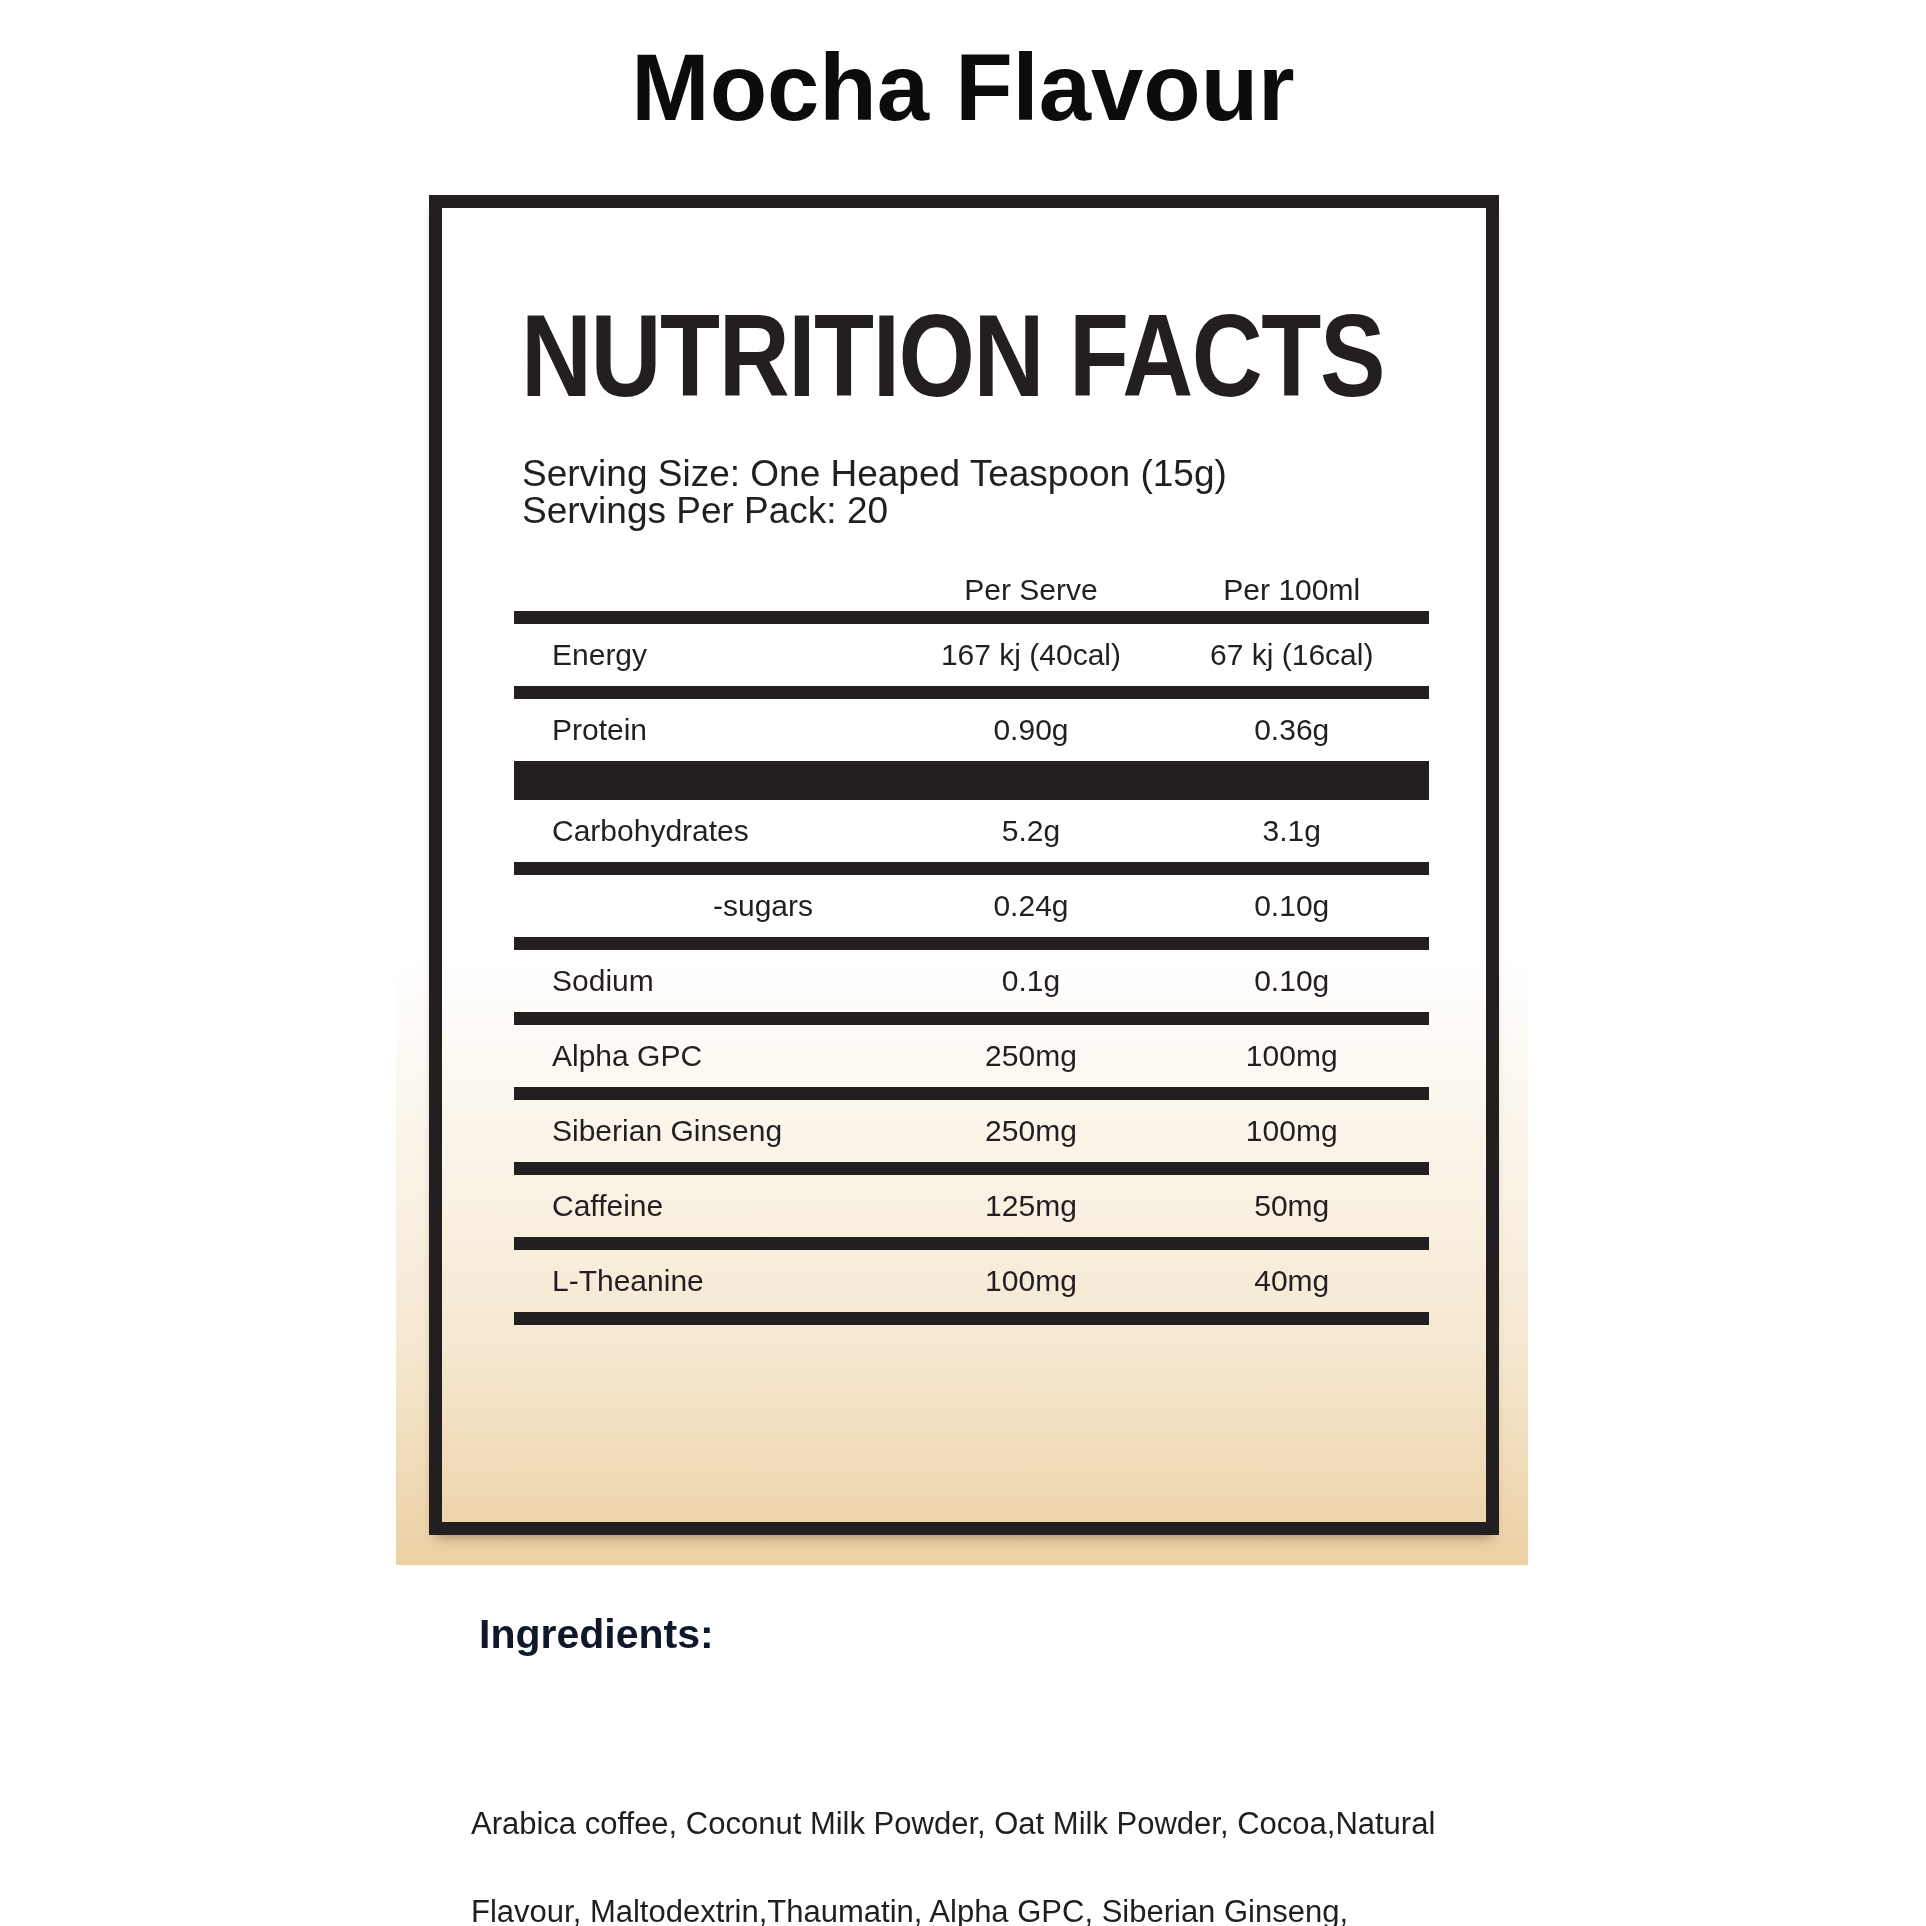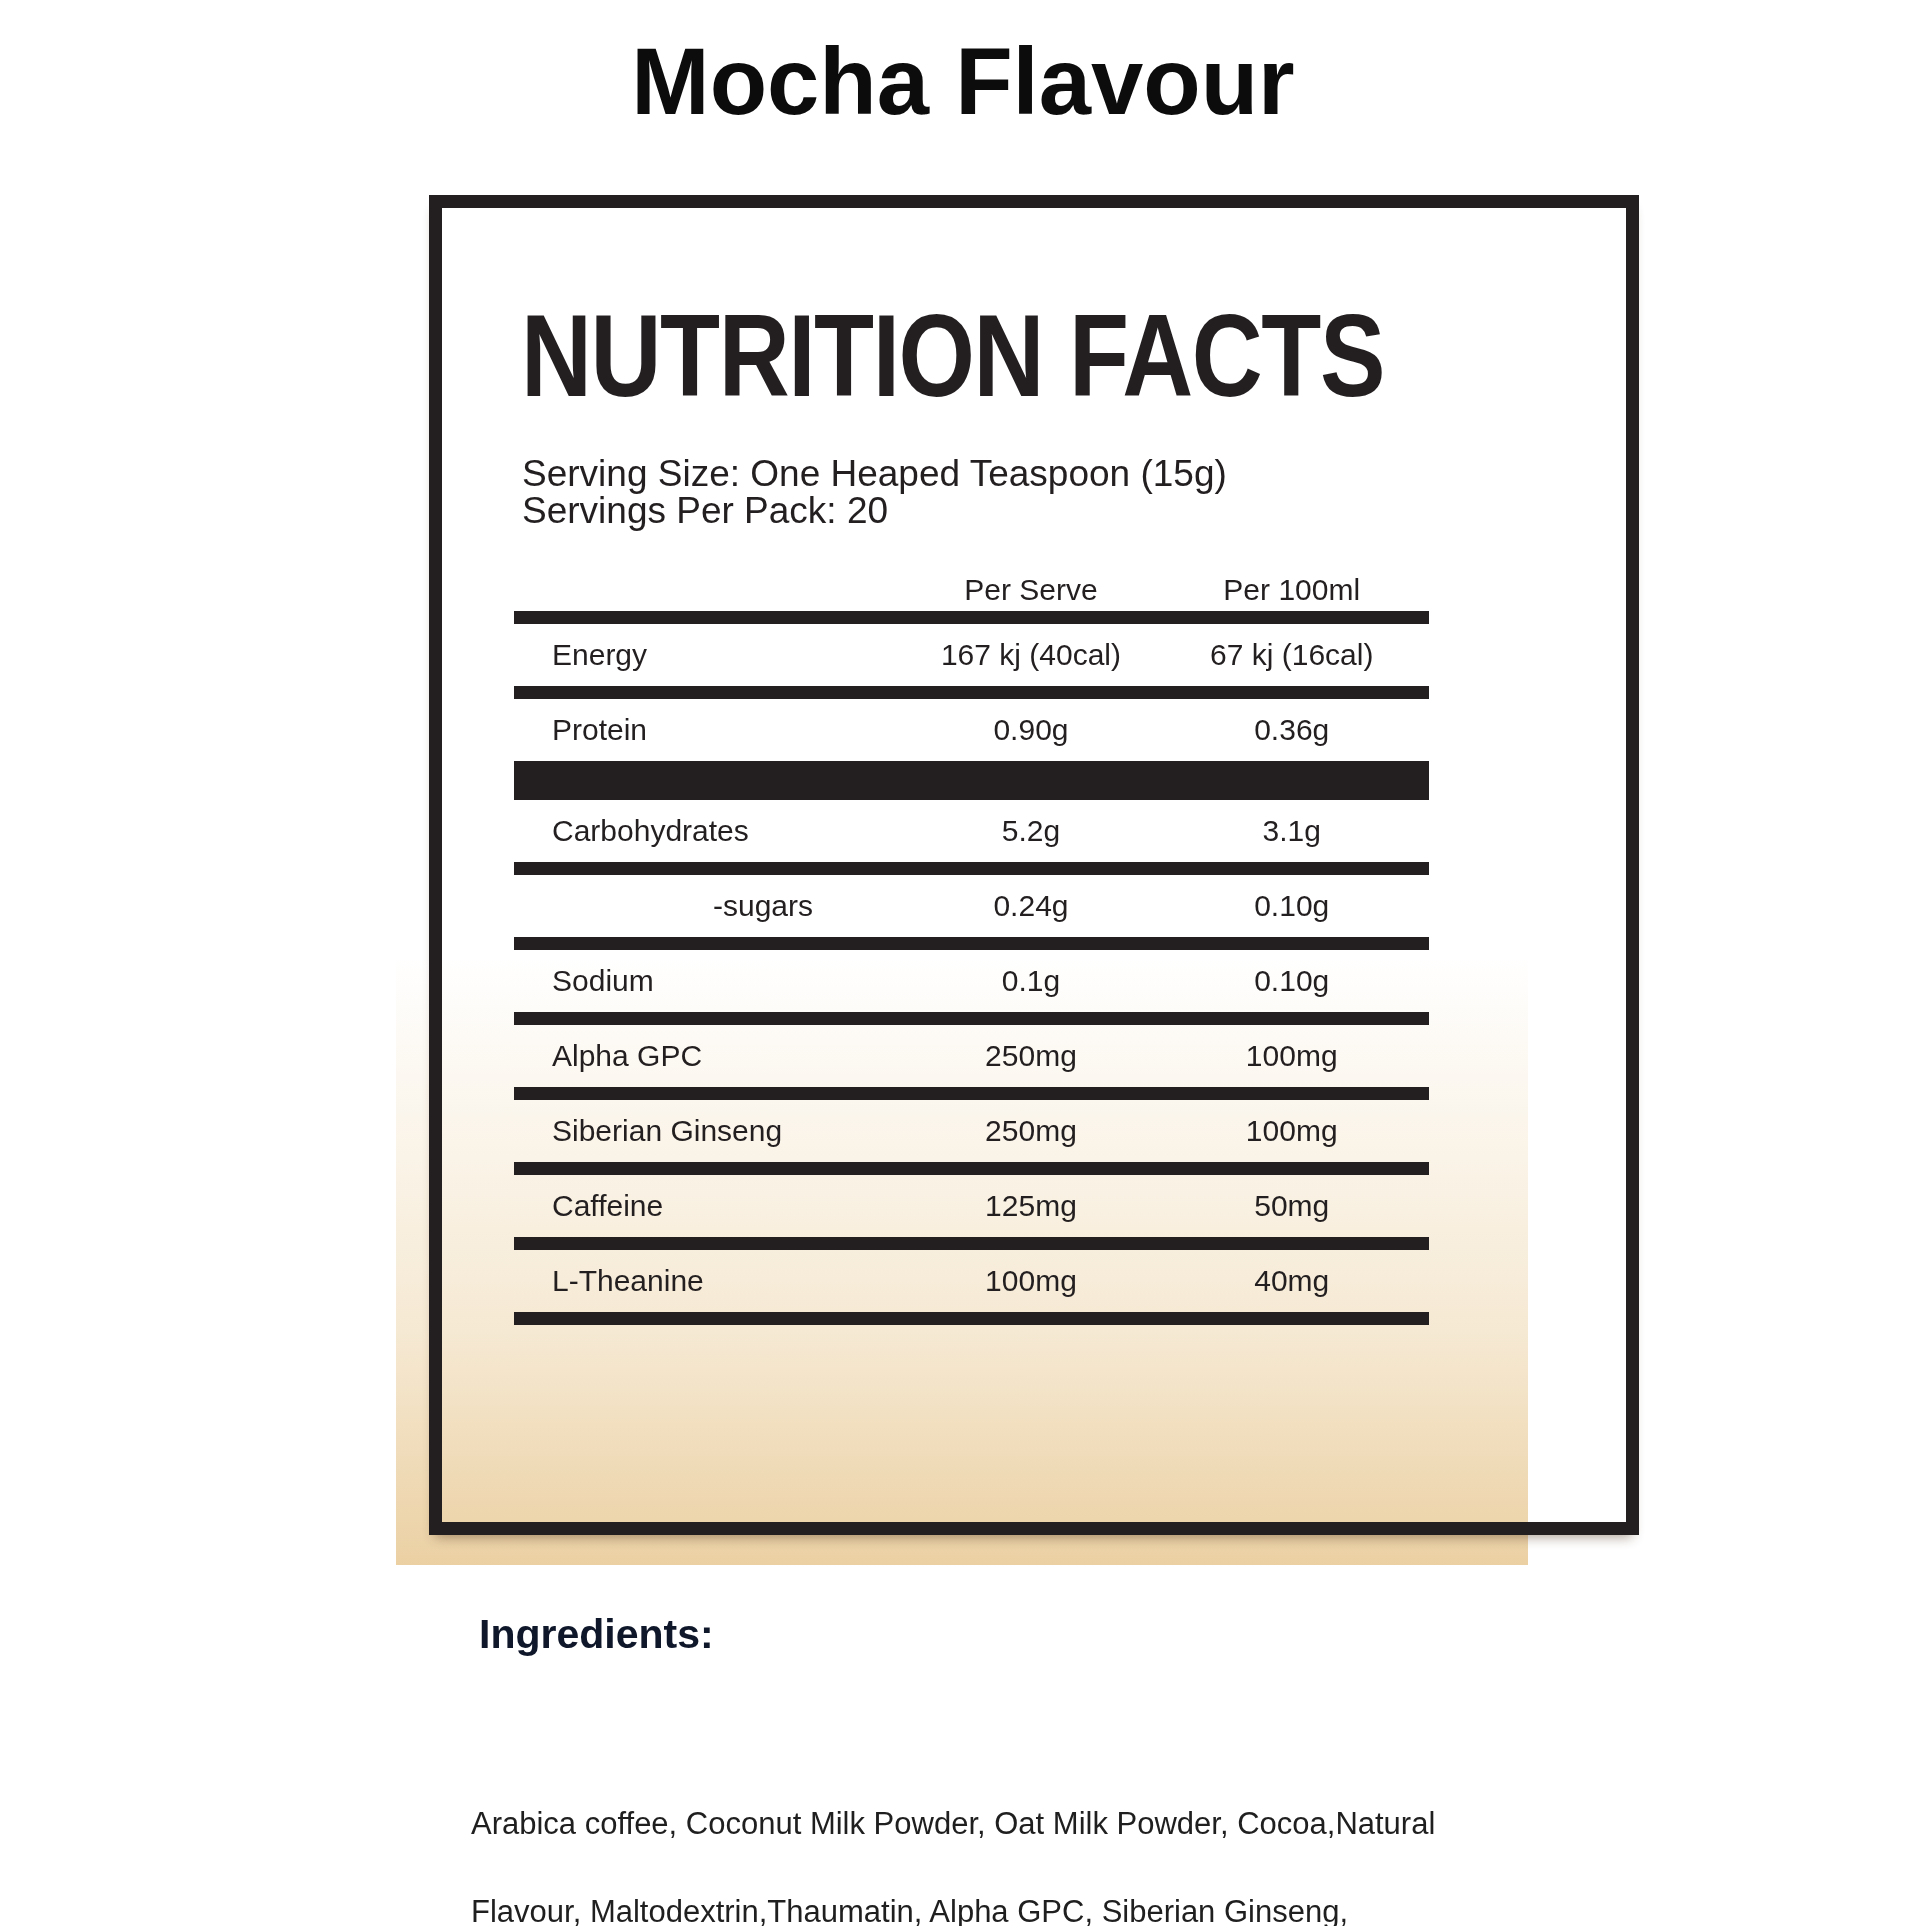--- a/index.html
+++ b/index.html
@@ -8,21 +8,21 @@
     width: 1926px; height: 1926px;
     position: relative;
     font-family: "Liberation Sans", "DejaVu Sans", sans-serif;
     color: #231f20;
     overflow: hidden;
   }
 
   
   .page-title {
     position: absolute;
-    top: 28px; left: 0; width: 1926px;
+    top: 34px; left: 0; width: 1926px;
     text-align: center;
     font-size: 94px;
     font-weight: 700;
     letter-spacing: 0px;
     color: #0c0c0c;
   }
 
   
   .gradient-panel {
     position: absolute;
@@ -32,21 +32,21 @@
       rgba(255,255,255,0) 0%,
       rgba(255,255,255,0) 42%,
       rgba(244,229,203,0.85) 78%,
       #ebd0a3 100%);
   }
 
   
   .nutrition-box {
     position: absolute;
     left: 429px; top: 195px;
-    width: 1210px; height: 1340px;
+    width: 1070px; height: 1340px;
     border: 13px solid #231f20;
     box-shadow: 0 9px 11.4px -5.7px rgba(70,45,20,0.45);
   }
   .nf-heading {
     position: absolute;
     left: 79px; top: 80px;
     font-size: 117px;
     font-weight: 700;
     letter-spacing: -1.7px;
     white-space: nowrap;

